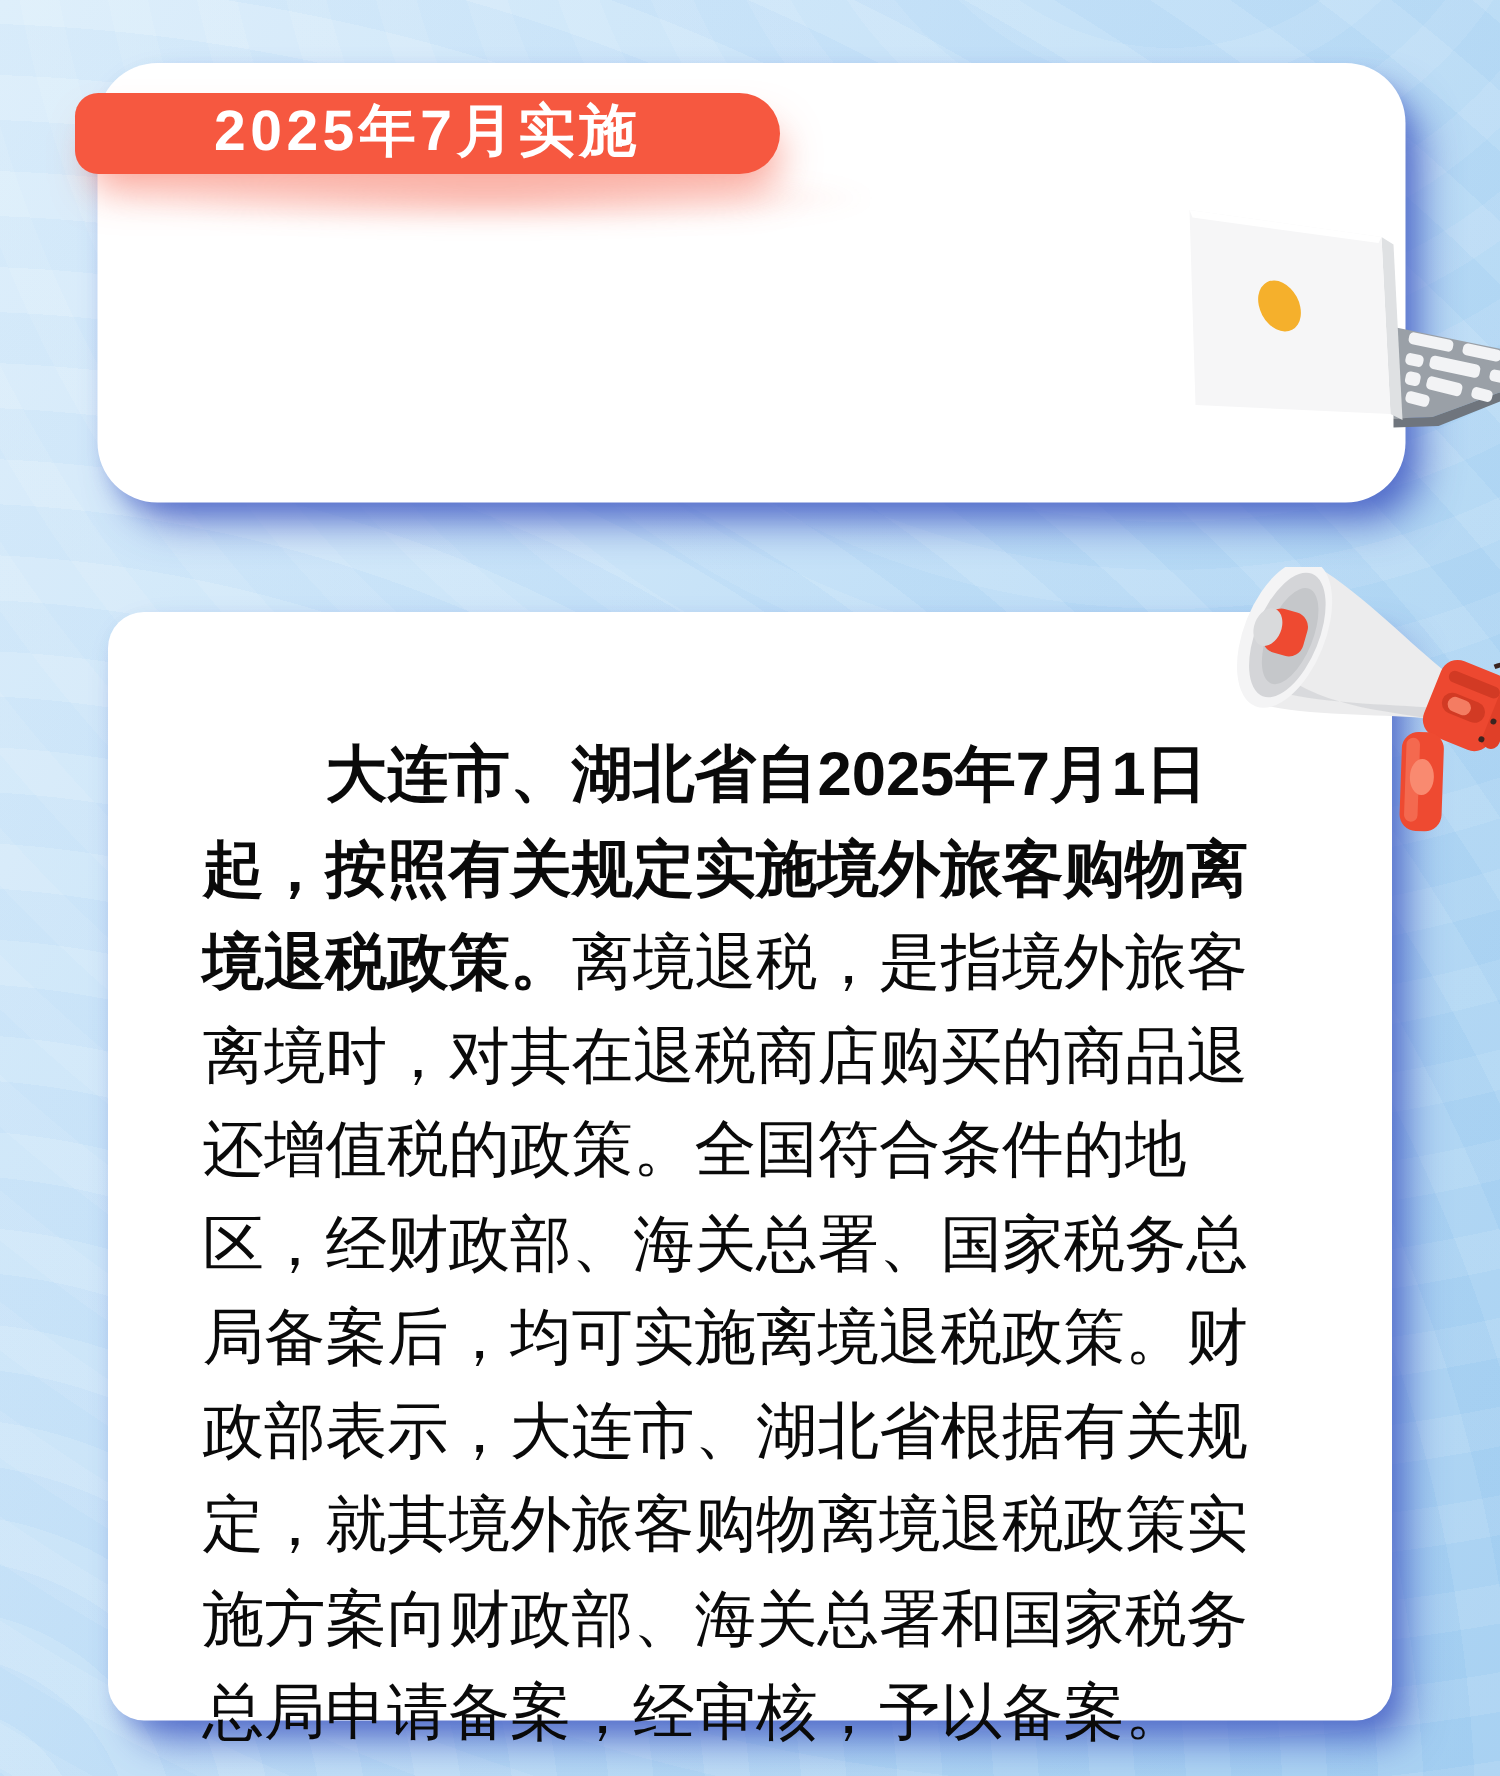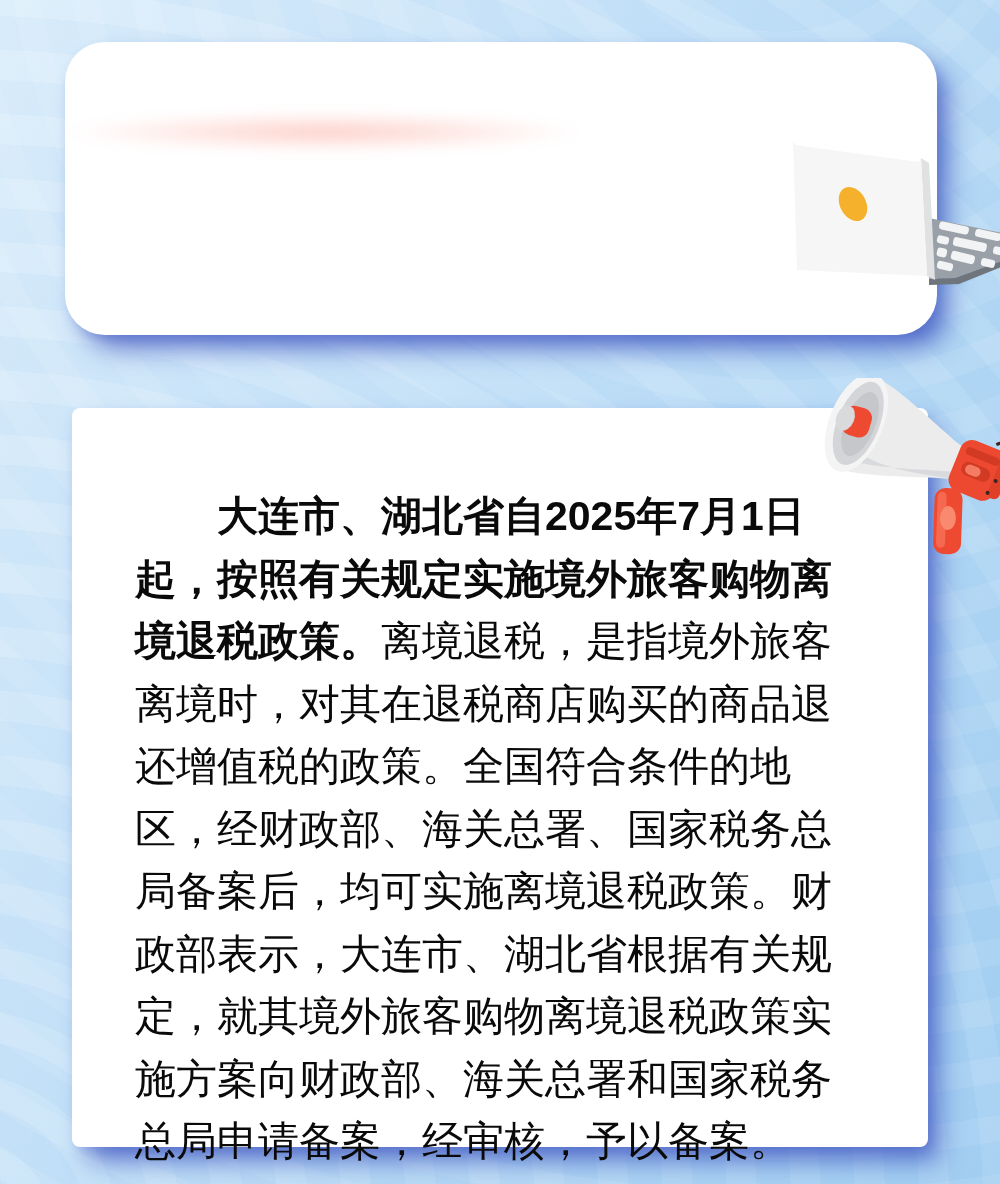--- a/index.html
+++ b/index.html
@@ -23,21 +23,21 @@
     background:repeating-radial-gradient(circle at -4% 104%,
       rgba(255,255,255,0.14) 0 30px, rgba(140,185,235,0.10) 30px 64px);
     opacity:.5;
   }
 
   .card{
     position:absolute;background:#ffffff;
     box-shadow:14px 17px 26px -4px rgba(62,85,192,0.78), 4px 6px 10px rgba(90,120,210,0.25);
   }
   .card1{left:65px;top:42px;width:872px;height:293px;border-radius:40px;}
-  .card2{left:72px;top:408px;width:856px;height:739px;border-radius:8px;}
+  .card2{left:72px;top:408px;width:856px;height:739px;border-radius:24px;}
 
   .badge{
     position:absolute;left:50px;top:62px;width:470px;height:54px;z-index:4;
     background:#f65840;
     border-radius:16px 28px 28px 16px;
     display:flex;align-items:center;justify-content:center;
     box-shadow:6px 16px 26px -6px rgba(246,88,64,0.55);
   }
   .badge-label{
     color:#ffffff;font-size:38px;font-weight:900;letter-spacing:3px;line-height:1;
@@ -96,20 +96,23 @@
       </g>
 
       <polygon points="168,26 176,31 182,148 174,144" fill="#dfe1e3"></polygon>
       <polygon points="40,8 168,26 174,144 44,138" fill="#f6f6f7"></polygon>
       <polygon points="40,8 168,26 166,30 42,13" fill="#ffffff"></polygon>
 
       <ellipse cx="100" cy="72" rx="13" ry="18" transform="rotate(-28 100 72)" fill="#f5b02c"></ellipse>
     </svg>
   </div>
 
+  <div class="badge">
+    <span class="badge-label">2025年7月实施</span>
+  </div>
 
   <div class="card card2">
     <p class="bodytext"><span class="lead">大连市、湖北省自2025年7月1日起，按照有关规定实施境外旅客购物离境退税政策。</span><span class="rest">离境退税，是指境外旅客离境时，对其在退税商店购买的商品退还增值税的政策。全国符合条件的地区，经财政部、海关总署、国家税务总局备案后，均可实施离境退税政策。财政部表示，大连市、湖北省根据有关规定，就其境外旅客购物离境退税政策实施方案向财政部、海关总署和国家税务总局申请备案，经审核，予以备案。</span></p>
   </div>
 
   <svg class="megaphone" viewBox="0 0 198 198" aria-hidden="true">
     <g transform="rotate(22 90 80)">
 
       <path d="M40,12 C75,16 122,38 152,46 L152,78 C122,86 75,108 40,112 Z" fill="#ececed"></path>
       <path d="M40,84 C75,100 122,84 152,78 L152,70 C120,80 70,100 40,100 Z" fill="#d7d8da" opacity="0.9"></path>

